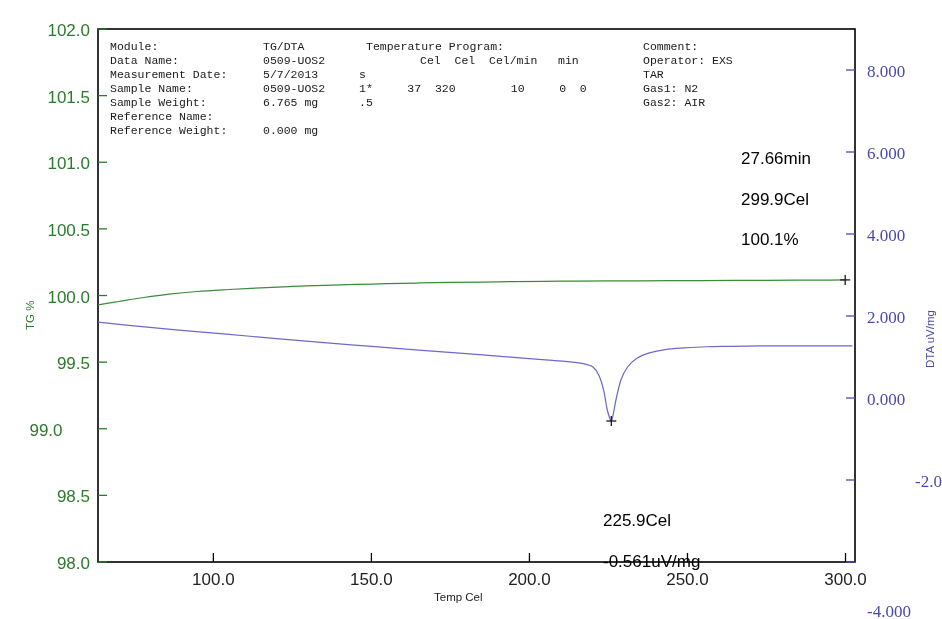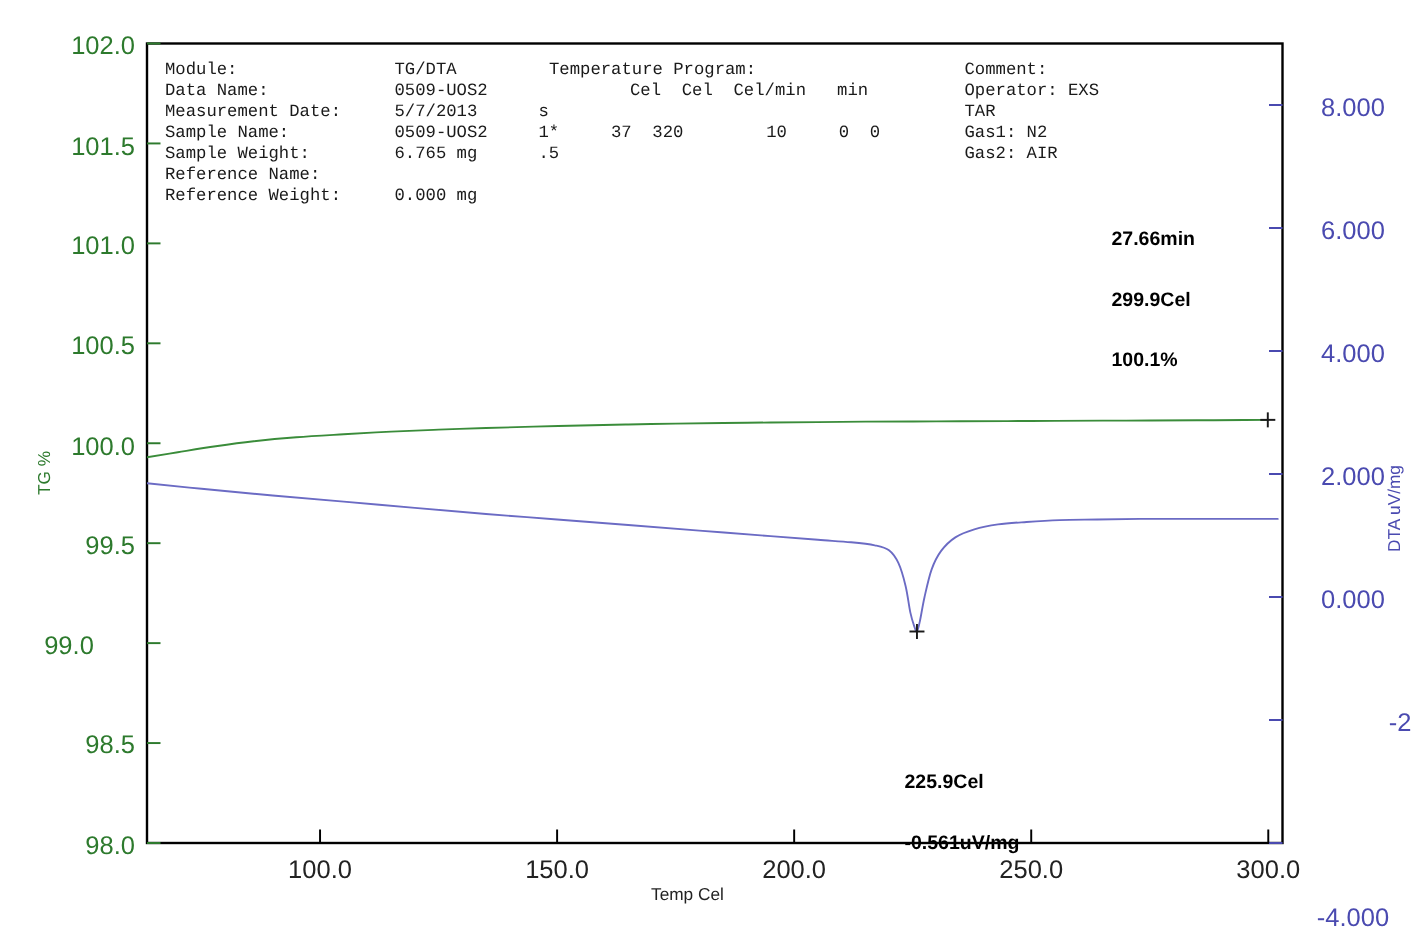--- a/index.html
+++ b/index.html
@@ -30,34 +30,34 @@
     position: absolute;
     font-family: "Liberation Mono", monospace;
     font-size: 11.5px;
     color: #1a1a1a;
     white-space: pre;
     letter-spacing: 0px;
   }
   .anno {
     position: absolute;
     font-family: "Liberation Sans", sans-serif;
-    font-size: 13px;
-    font-weight: bold;
+    font-size: 17px;
+    font-weight: normal;
     color: #000000;
     white-space: pre;
     line-height: 13.5px;
   }
   .tick-label {
     position: absolute;
     font-family: "Liberation Sans", sans-serif;
     font-size: 17px;
     white-space: pre;
   }
   .tick-left { color: #2d7a2d; text-align: right; }
-  .tick-right { color: #4a4ab0; text-align: center; }
+  .tick-right { color: #4a4ab0; text-align: left; font-family: Liberation Serif, serif; }
   .tick-bottom { color: #222222; text-align: center; }
   .axis-title {
     position: absolute;
     font-family: "Liberation Sans", sans-serif;
     font-size: 11.5px;
     white-space: pre;
   }
   .axis-title-left {
     color: #2d7a2d;
     transform: rotate(-90deg);

